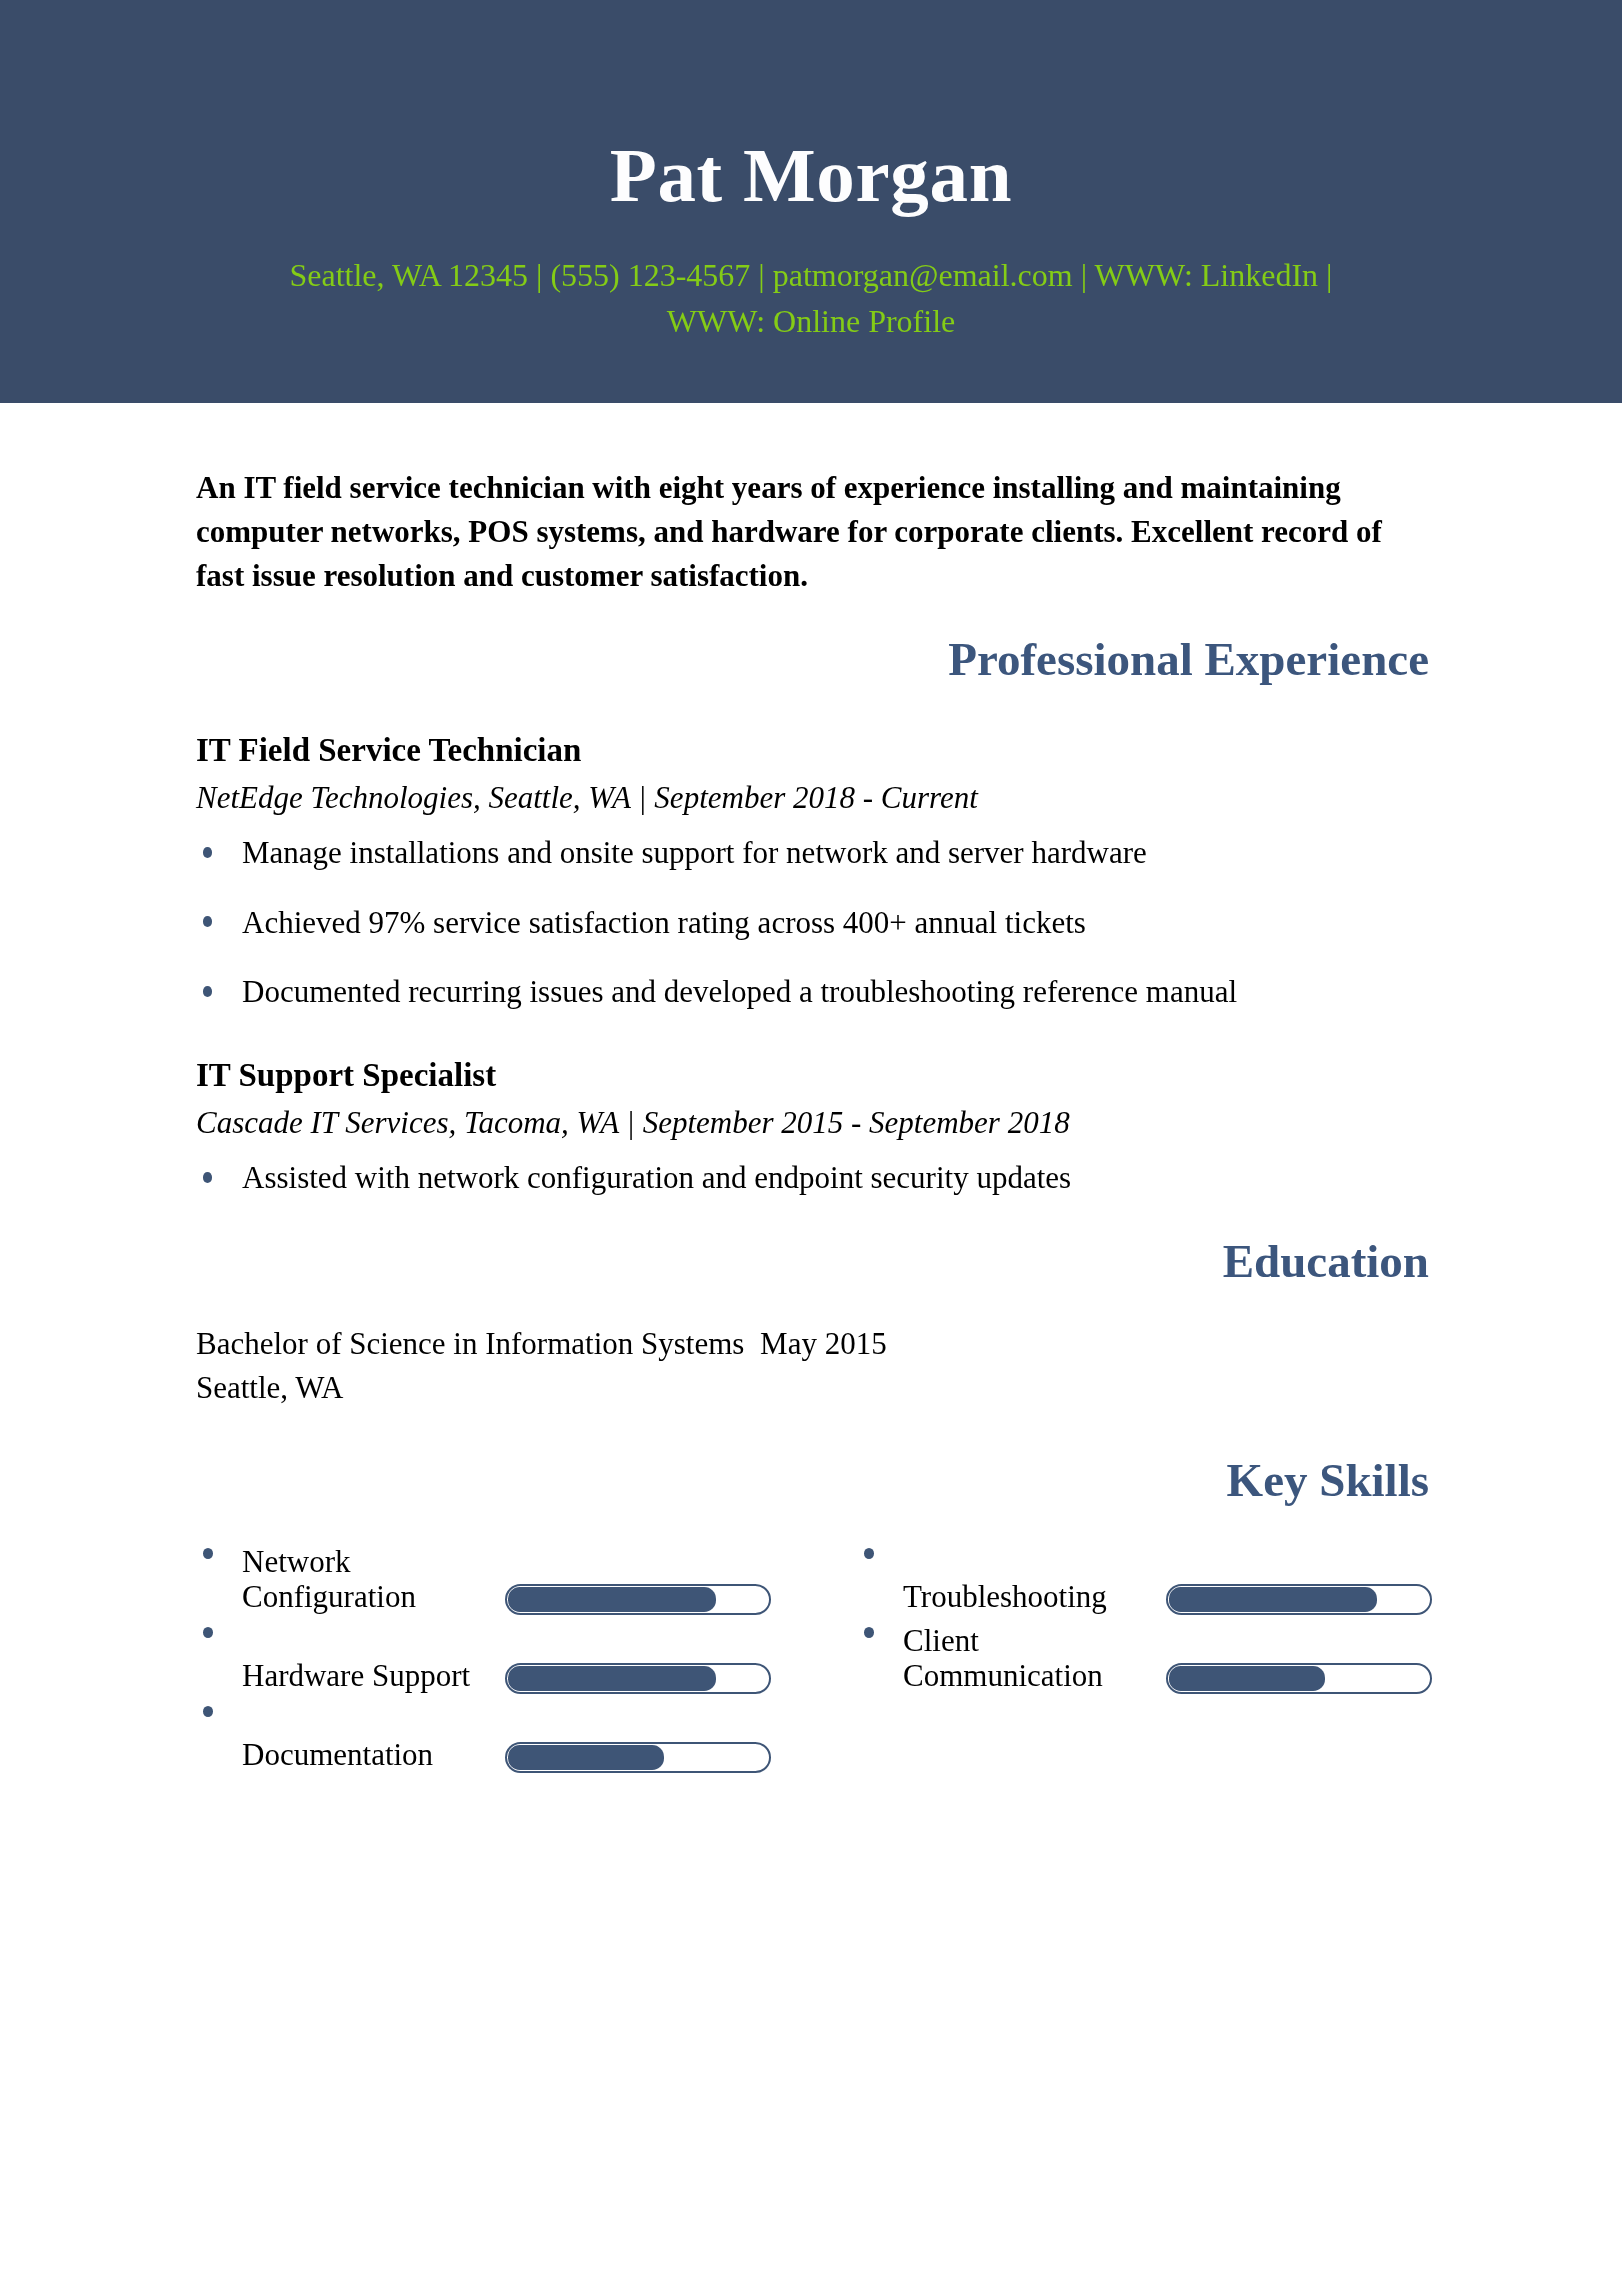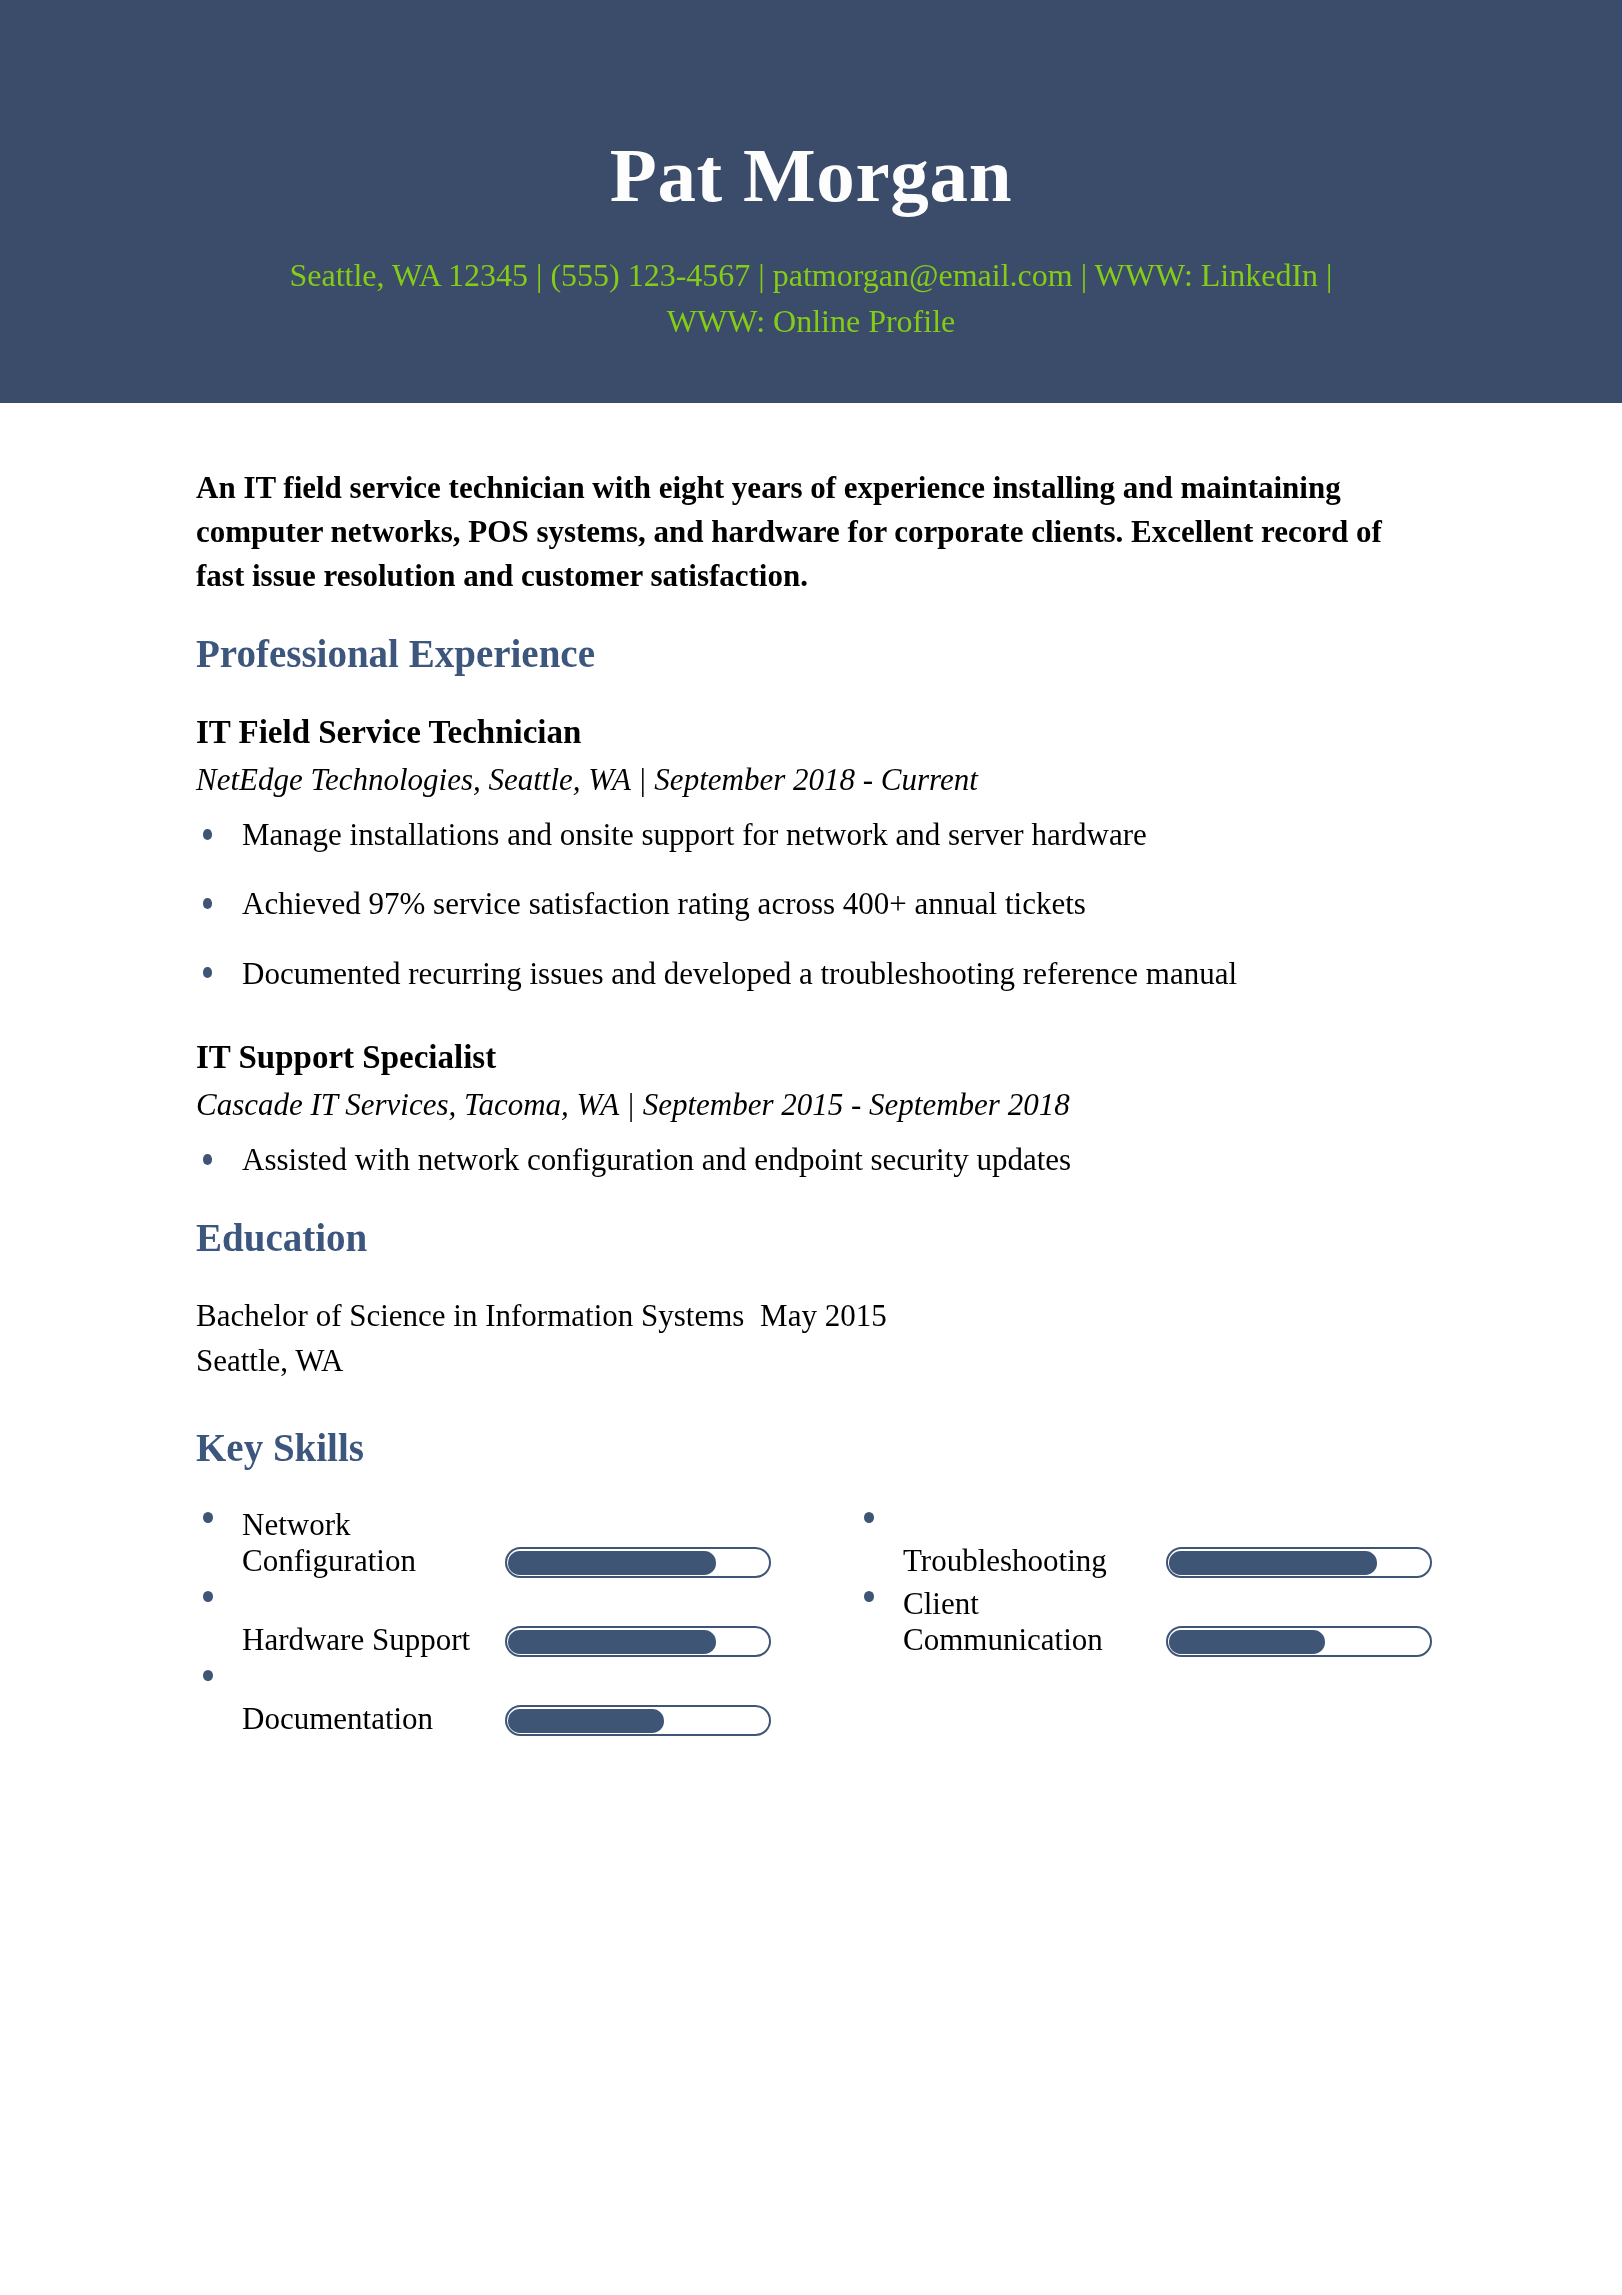--- a/index.html
+++ b/index.html
@@ -43,31 +43,31 @@
     padding:0 193px 0 196px;
   }
   .summary{
     margin-top:63px;
     font-size:31px;
     line-height:1.42;
     font-weight:bold;
     color:#000;
   }
   h2.sect{
-    text-align:left;
-    font-size:39px;
+    text-align:right;
+    font-size:47px;
     line-height:1.15;
     font-weight:bold;
     color:var(--heading);
   }
   h2.pe{margin-top:34px;}
   h2.edu{margin-top:34px;}
   h2.ks{margin-top:42px;}
   .job-title{
-    margin-top:35px;
+    margin-top:44px;
     font-size:33px;
     line-height:1.25;
     font-weight:bold;
     color:#000;
   }
   .job-title.second{margin-top:42px;}
   .job-meta{
     margin-top:6.5px;
     font-size:31px;
     line-height:1.3;

